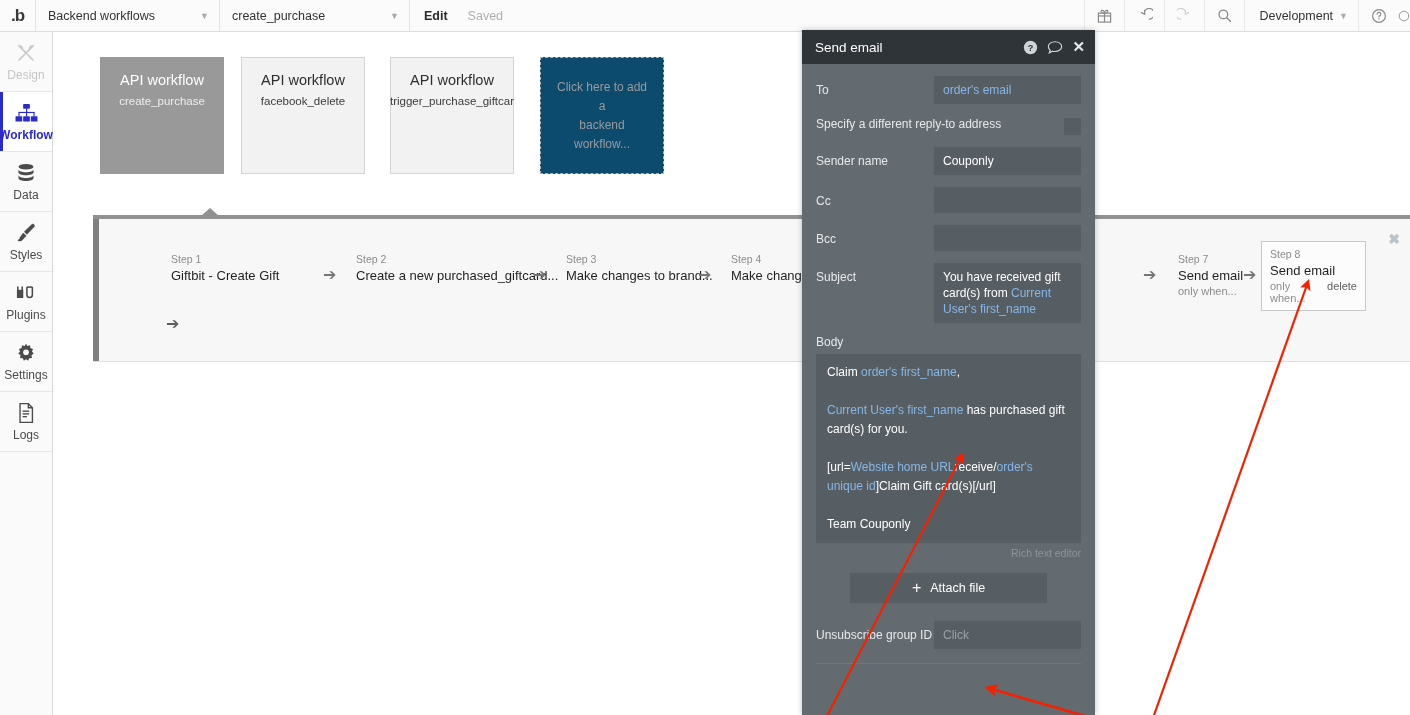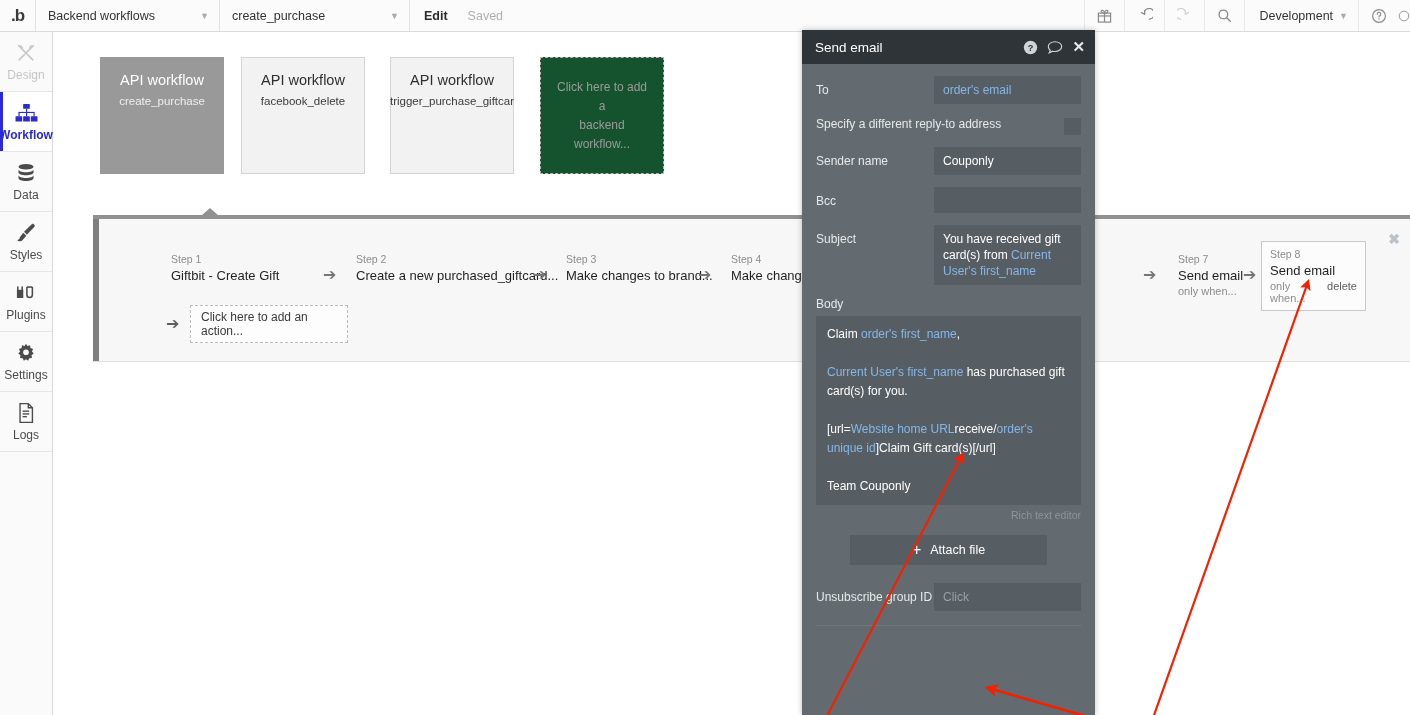--- a/index.html
+++ b/index.html
@@ -81,21 +81,21 @@
     border: 1px solid #d4d4d4; background:#f2f2f2;
     display:flex; flex-direction:column; align-items:center;
     padding-top: 14px; cursor: pointer;
   }
   .wf-card .wf-title { font-size: 14.5px; color:#2e2e2e; }
   .wf-card .wf-sub { font-size: 11.5px; color:#3b3b3b; margin-top: 7px; max-width:130px; overflow:hidden; white-space:nowrap;}
   .wf-card.selected { background:#999999; border-color:#999999; }
   .wf-card.selected .wf-title { color:#ffffff; }
   .wf-card.selected .wf-sub { color:#eeeeee; }
   .wf-card.add {
-    background:#14532d; border: 1px dashed #b6b6b6;
+    background:#0c4a6e; border: 1px dashed #b6b6b6;
     justify-content:center; padding-top:0;
   }
   .wf-card.add .add-text {
     font-size: 12px; color:#9b9b9b; text-align:center; line-height: 19px; padding: 0 12px;
   }
 
   
   .strip-divider {
     position:absolute; left: 40px; top: 183px; width: 1317px; height: 4px; background:#919191;
   }
@@ -394,23 +394,20 @@
       <div class="step selected" style="left:1168px;width:105px">
         <div class="s-num">Step 8</div>
         <div class="s-name">Send email</div>
         <div style="display:flex;align-items:baseline">
           <span class="s-sub">only when...</span>
           <span class="s-del">delete</span>
         </div>
       </div>
 
       <div class="add-action-arrow">➔</div>
-      <div class="add-action">
-        <span>Click here to add an action...</span>
-      </div>
 
       <div class="panel-close">✖</div>
     </div>
   </div>
 
   <div class="email-panel">
     <div class="ep-header">
       <span class="ep-title">Send email</span>
       <span class="ep-hicon">
         <svg width="15" height="15" viewBox="0 0 18 18">
@@ -440,20 +437,24 @@
         <span class="chk"></span>
       </div>
 
       <div class="row">
         <span class="lbl">Sender name</span>
         <div class="fld">
           <span>Couponly</span>
         </div>
       </div>
 
+      <div class="row">
+        <span class="lbl">Cc</span>
+        <div class="fld empty"></div>
+      </div>
 
       <div class="row">
         <span class="lbl">Bcc</span>
         <div class="fld empty"></div>
       </div>
 
       <div class="row">
         <span class="lbl">Subject</span>
         <div class="fld">
           <span>You have received gift card(s) from </span><span class="dyn">Current User's first_name</span>

